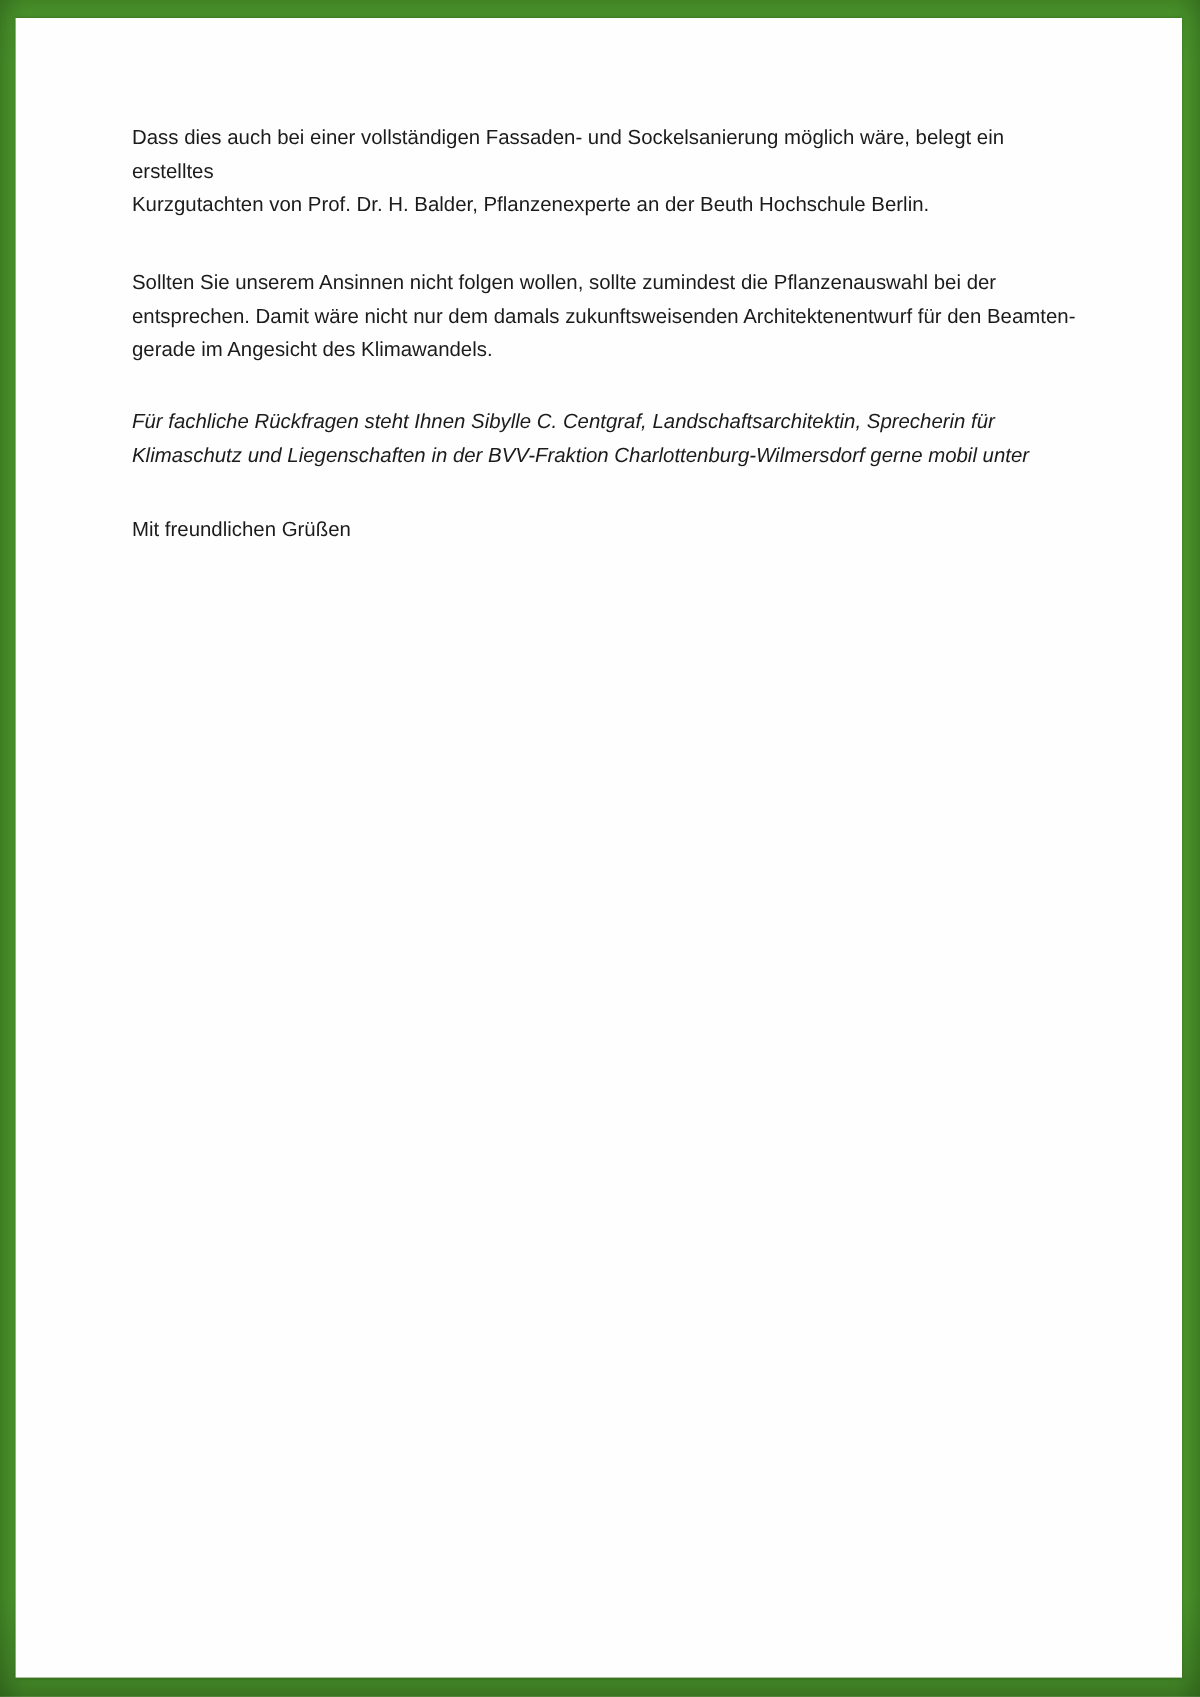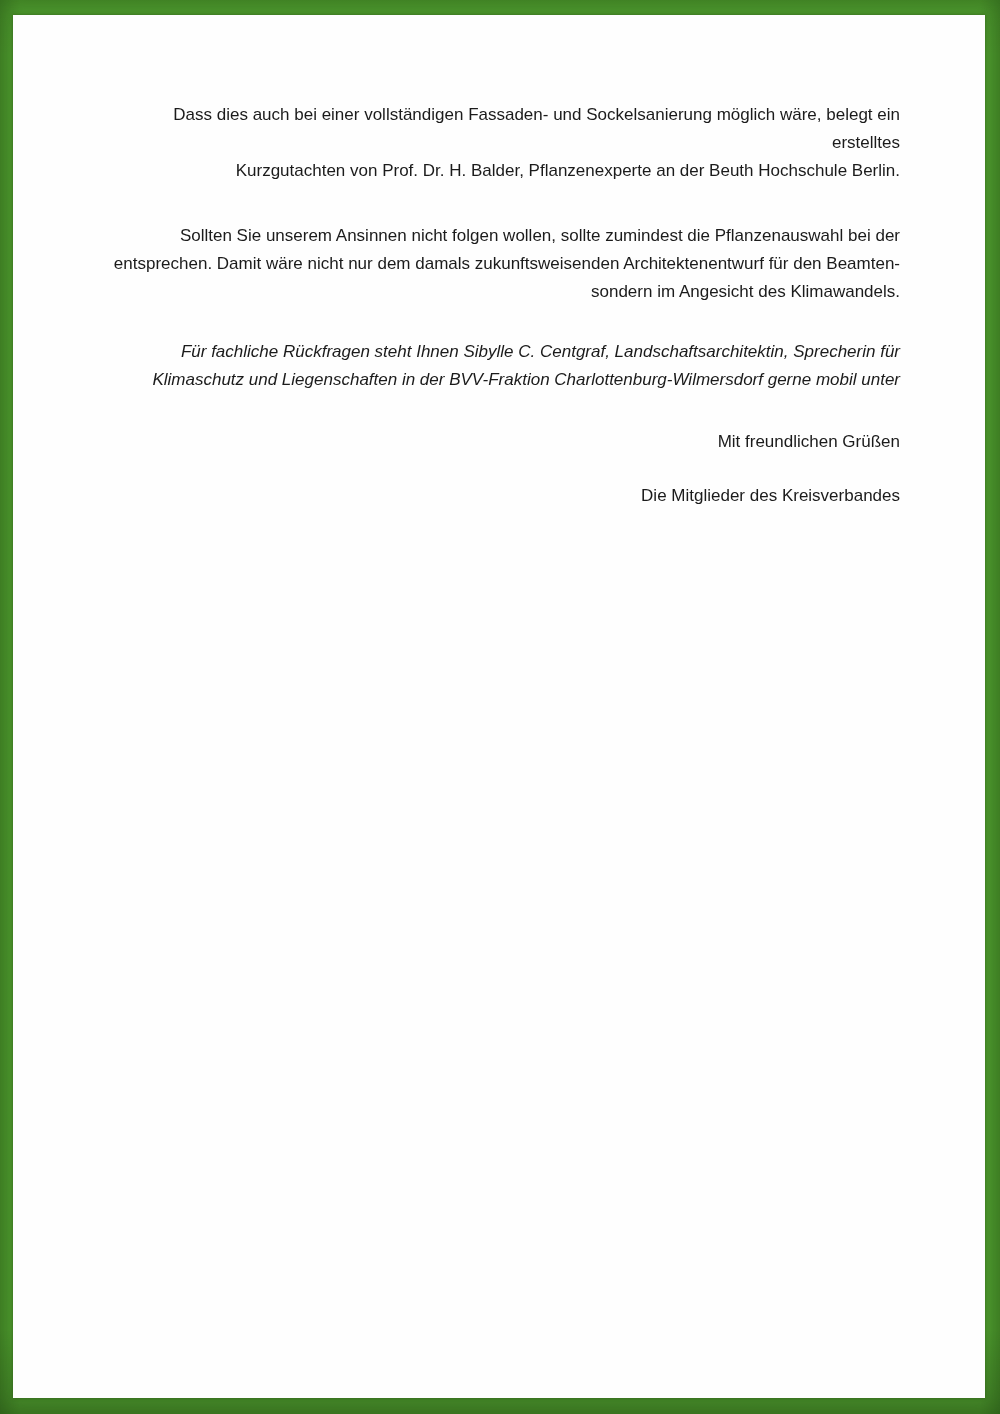--- a/index.html
+++ b/index.html
@@ -14,21 +14,20 @@
     overflow: hidden;
   }
   .frame {
     position: absolute;
     inset: 0;
     background:
       linear-gradient(180deg, rgba(0,0,0,0.06) 0%, rgba(0,0,0,0.0) 4%, rgba(0,0,0,0.0) 94%, rgba(0,0,0,0.18) 100%),
       linear-gradient(90deg, rgba(0,0,0,0.10) 0%, rgba(0,0,0,0.0) 2%, rgba(0,0,0,0.0) 98%, rgba(0,0,0,0.10) 100%);
     background-color: #4f9c2f;
     box-shadow: inset 0 0 22px rgba(20,60,5,0.35);
-    text-align: right;
   }
   .paper {
     position: absolute;
     top: 15px;
     left: 13px;
     right: 15px;
     bottom: 16px;
     background: #fefefe;
     box-shadow: 0 0 3px rgba(40,70,15,0.55);
   }
@@ -56,23 +55,22 @@
 <div class="frame">
   <div class="paper">
     <div class="letter-content">
       <div class="para para-1">
           <div>Dass dies auch bei einer vollständigen Fassaden- und Sockelsanierung möglich wäre, belegt ein erstelltes</div>
           <div>Kurzgutachten von Prof. Dr. H. Balder, Pflanzenexperte an der Beuth Hochschule Berlin.</div>
         </div>
       <div class="para para-2">
           <div>Sollten Sie unserem Ansinnen nicht folgen wollen, sollte zumindest die Pflanzenauswahl bei der</div>
           <div>entsprechen. Damit wäre nicht nur dem damals zukunftsweisenden Architektenentwurf für den Beamten-</div>
-          <div>sondern im Angesicht des Klimawandels.</div>
+          <div>gerade im Angesicht des Klimawandels.</div>
         </div>
       <div class="para para-3">
           <div>Für fachliche Rückfragen steht Ihnen Sibylle C. Centgraf, Landschaftsarchitektin, Sprecherin für</div>
           <div>Klimaschutz und Liegenschaften in der BVV-Fraktion Charlottenburg-Wilmersdorf gerne mobil unter</div>
         </div>
       <div class="para closing">Mit freundlichen Grüßen</div>
-      <div class="para">Die Mitglieder des Kreisverbandes</div>
     </div>
   </div>
 </div>
 
 </body></html>

